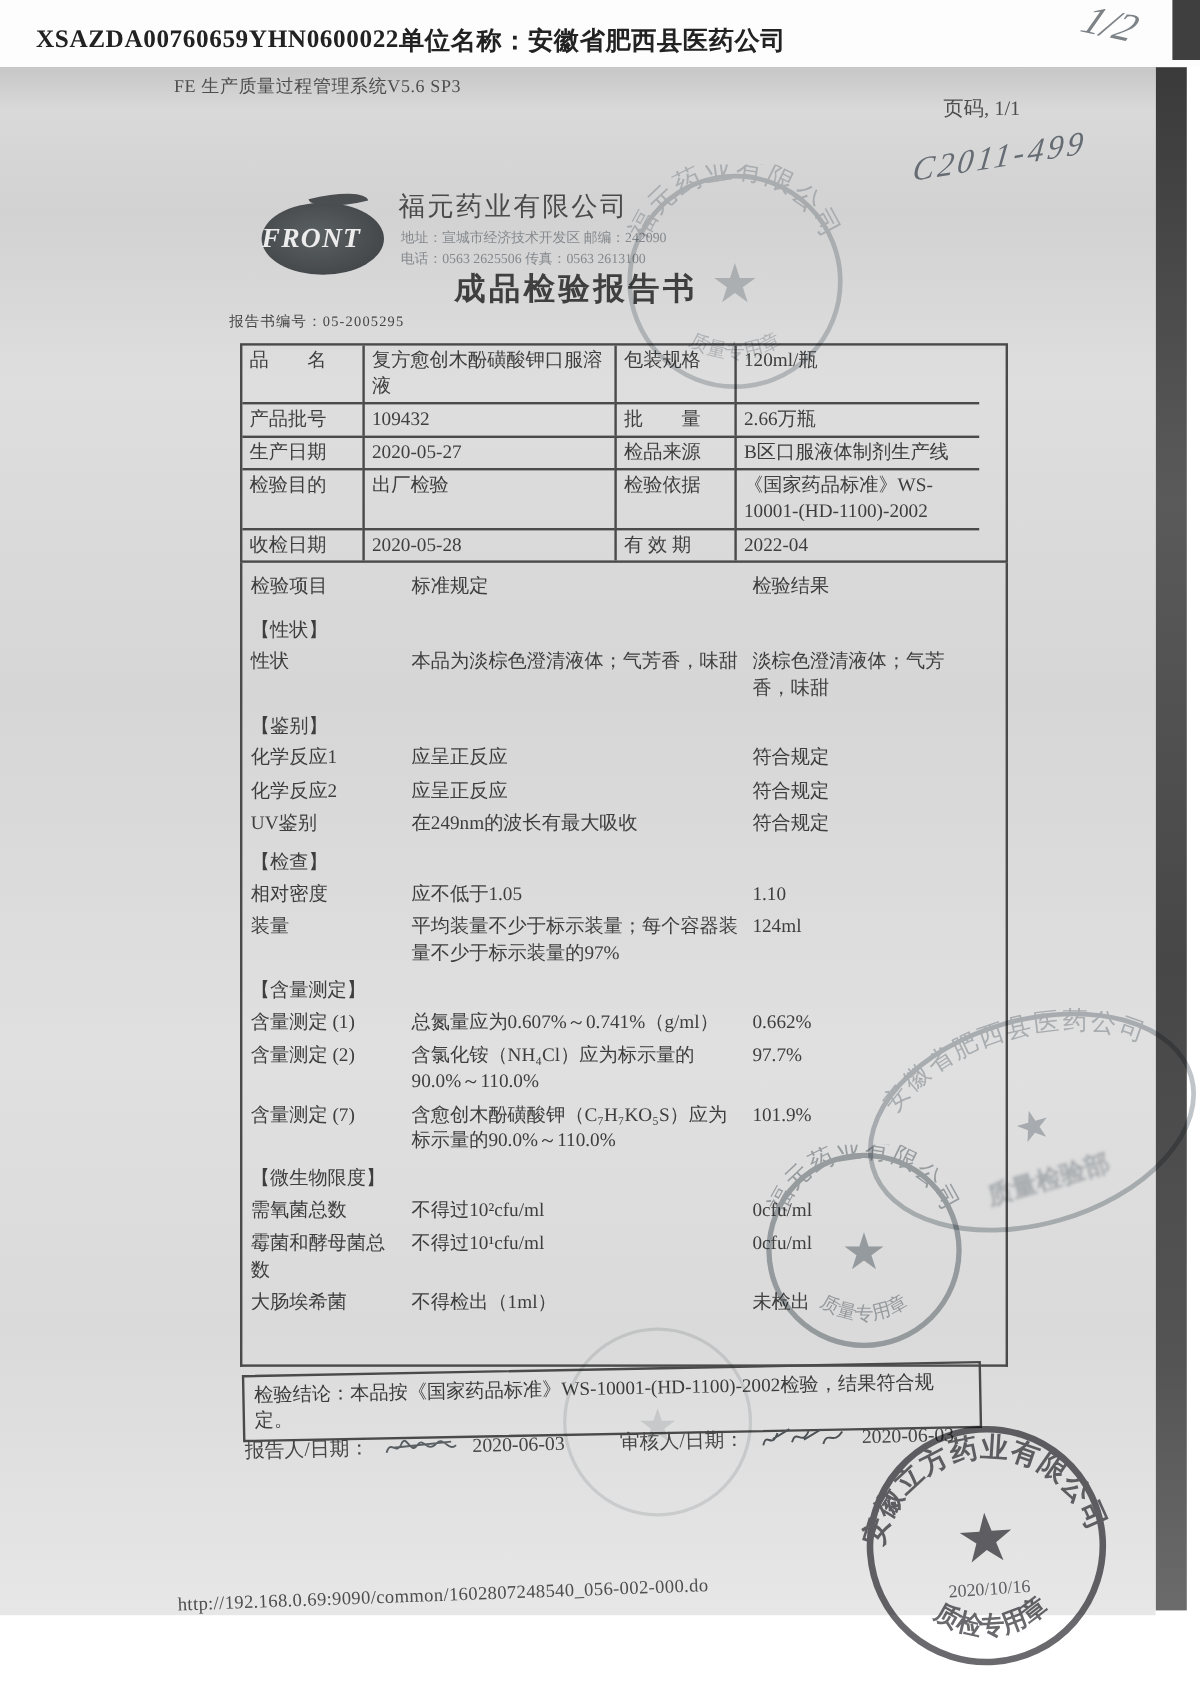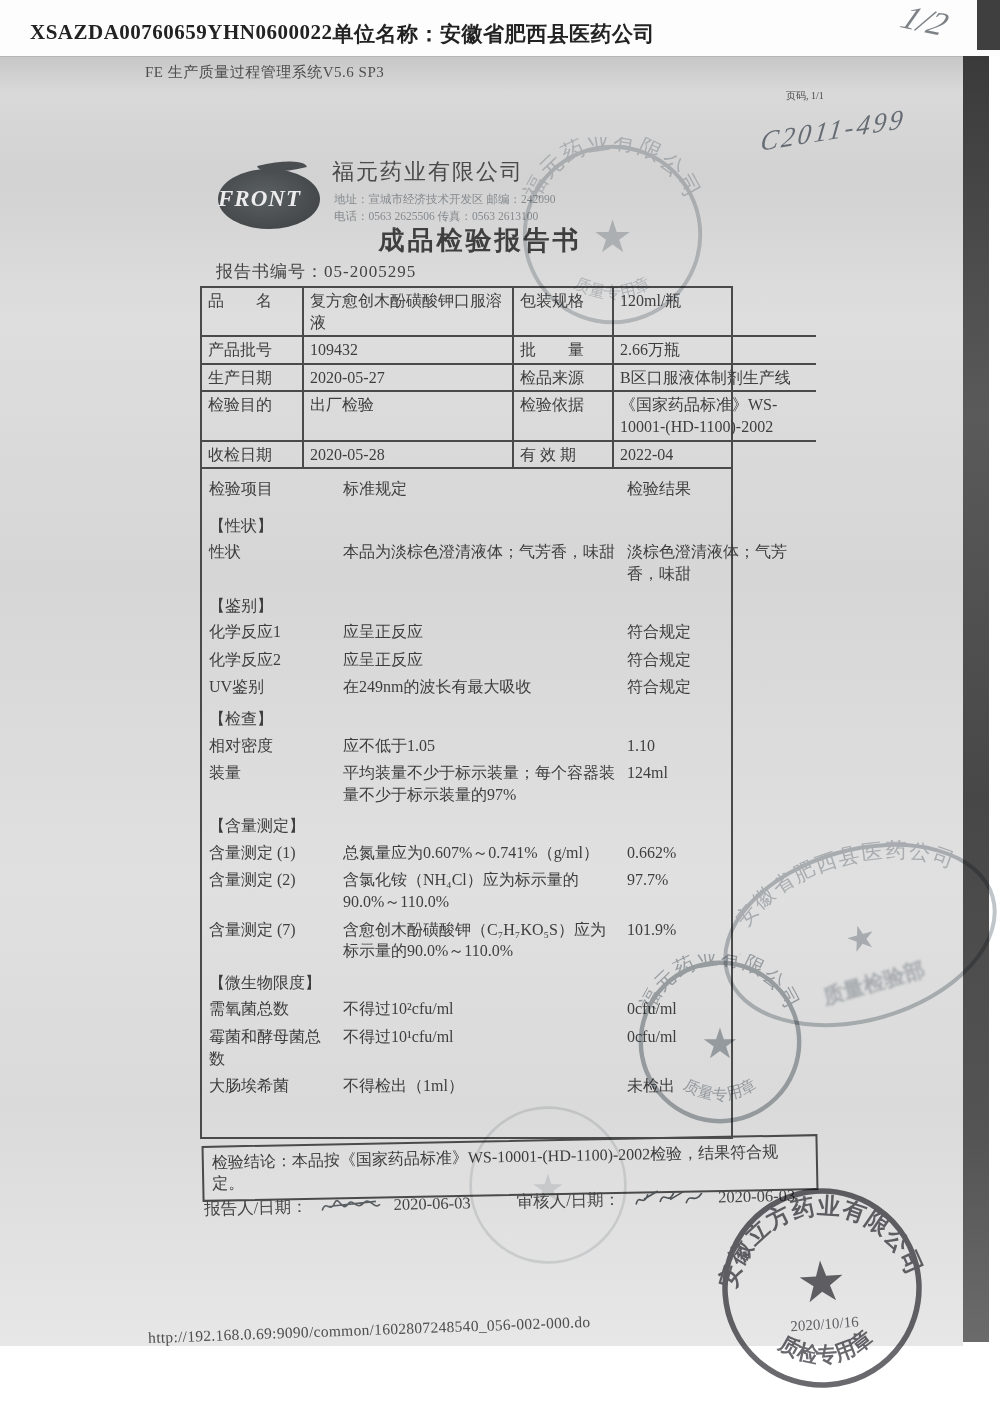--- a/index.html
+++ b/index.html
@@ -14,37 +14,37 @@
     transform:rotate(12deg) skewX(-14deg);font-style:italic;}
   
   .page{position:absolute;top:56px;left:0;width:963px;height:1289px;
     background:linear-gradient(180deg,#c7c7c7 0px,#d9d9d9 35px,#d2d2d2 120px,#dedede 260px,
       #d6d6d6 520px,#e0e0e0 820px,#dadada 1050px,#e7e7e7 100%);
     border-top:1px solid #b5b5b5;}
   .edge-strip{position:absolute;left:963px;top:56px;width:26px;height:1286px;
     background:linear-gradient(180deg,#3a3a3a,#5a5a5a 28%,#474747 58%,#545454 84%,#6b6b6b);}
   .edge-top{position:absolute;left:977px;top:0;width:23px;height:50px;background:#3f3f3f;}
   .sys-line{position:absolute;left:145px;top:6px;font-size:15px;color:#4e4e4e;letter-spacing:.5px;}
-  .page-no{position:absolute;left:786px;top:32px;font-size:10px;color:#4e4e4e;}
+  .page-no{position:absolute;left:786px;top:22px;font-size:17px;color:#4e4e4e;}
   .hand-code{position:absolute;left:760px;top:58px;font-size:27px;color:#666c73;
     transform:rotate(-9deg) skewX(-16deg);letter-spacing:3px;font-style:italic;}
   
   .logo{position:absolute;left:218px;top:112px;width:102px;height:60px;border-radius:50%;
     background:radial-gradient(ellipse at 45% 45%,#5b6063 0%,#43474a 75%);
     display:flex;align-items:center;justify-content:flex-start;}
   .logo::before{content:"";position:absolute;top:-9px;left:40px;width:48px;height:13px;
     background:#4a4e51;border-radius:0 100% 0 100%;transform:rotate(-14deg);}
   .logo-text{color:#ececec;font-style:italic;font-weight:bold;font-size:23px;letter-spacing:1px;}
   .company-name{position:absolute;left:332px;top:100px;font-size:22px;color:#4a4a4a;letter-spacing:2px;}
   .company-addr{position:absolute;left:334px;top:134px;font-size:11.5px;color:#85898d;line-height:1.5;}
   .doc-title{position:absolute;left:330px;top:166px;width:300px;text-align:center;
     font-size:26px;font-weight:bold;letter-spacing:3px;color:#3f3f3f;}
-  .report-no{position:absolute;left:216px;top:203px;font-size:17px;color:#454545;letter-spacing:1px;text-align:right;}
-  
-  .doc-table{position:absolute;left:200px;top:229px;width:533px;height:853px;
+  .report-no{position:absolute;left:191px;top:203px;font-size:12px;color:#454545;letter-spacing:1px;text-align:right;}
+  
+  .doc-table{position:absolute;left:200px;top:229px;width:640px;height:853px;
     display:flex;flex-direction:column;font-size:16px;line-height:1.35;color:#3e3e3e;}
   .info-grid{display:grid;grid-template-columns:100px 210px 100px 204px;border:2px solid #4a4a4a;}
   .info-grid .c{padding:2px 6px;border-left:2px solid #4a4a4a;border-top:2px solid #4a4a4a;}
   .info-grid .c-first{border-left:none;}
   .info-grid .r-first{border-top:none;}
   .results{flex:1;border:2px solid #4a4a4a;border-top:none;padding:6px 0 0 4px;
     display:flex;flex-direction:column;}
   .res-head,.res-row{display:grid;grid-template-columns:134px 284px 190px;padding:3px 0 3px 3px;}
   .res-head{padding-bottom:8px;}
   .res-row > .item{padding-right:16px;}

